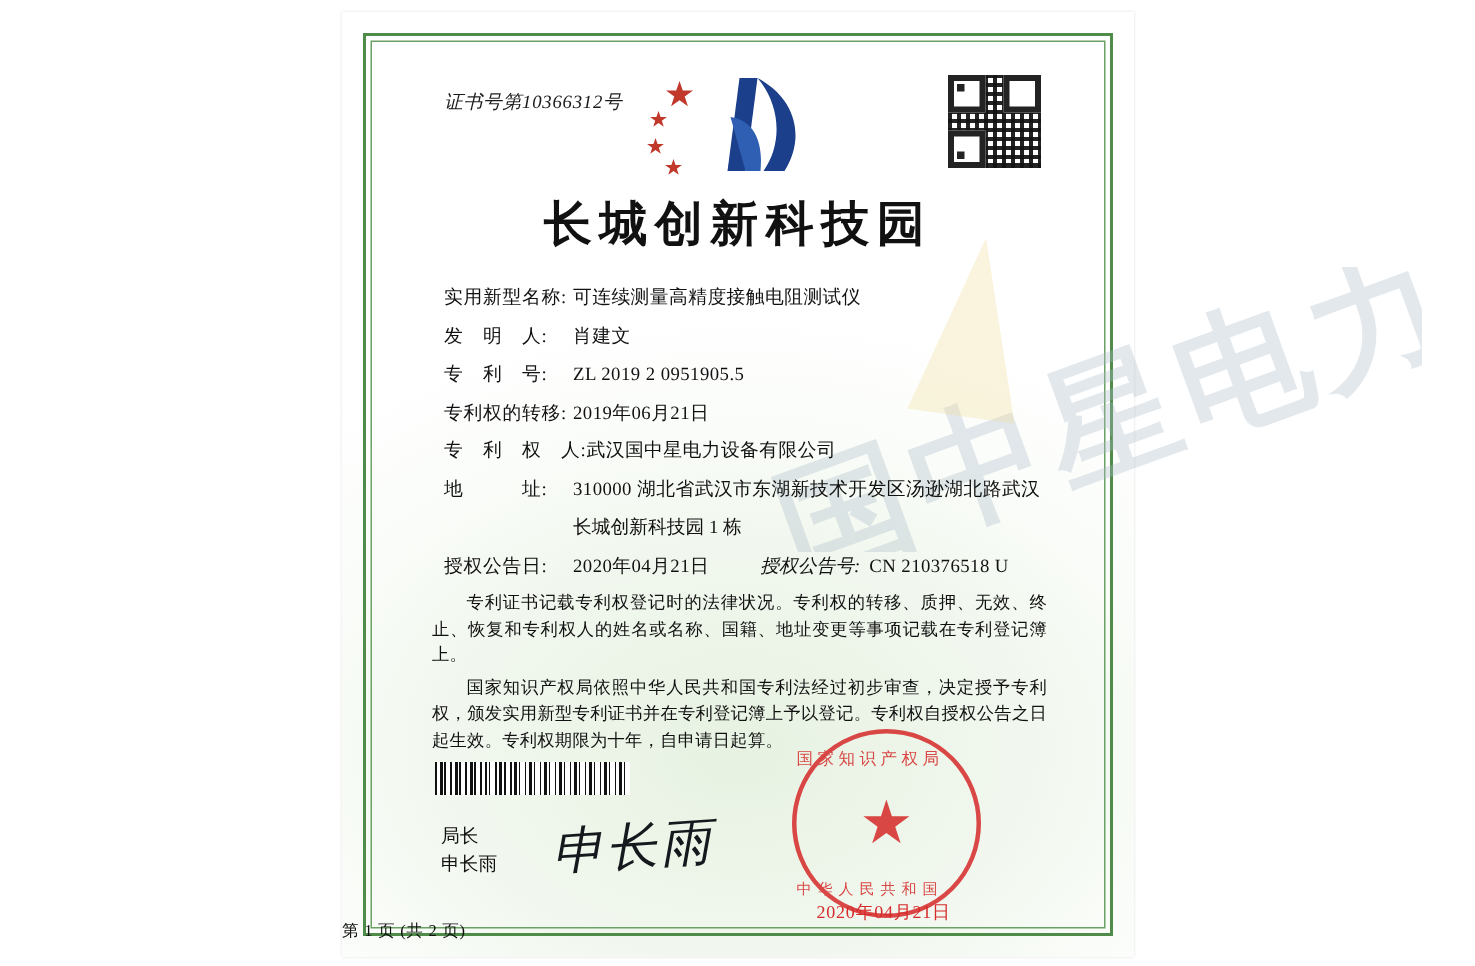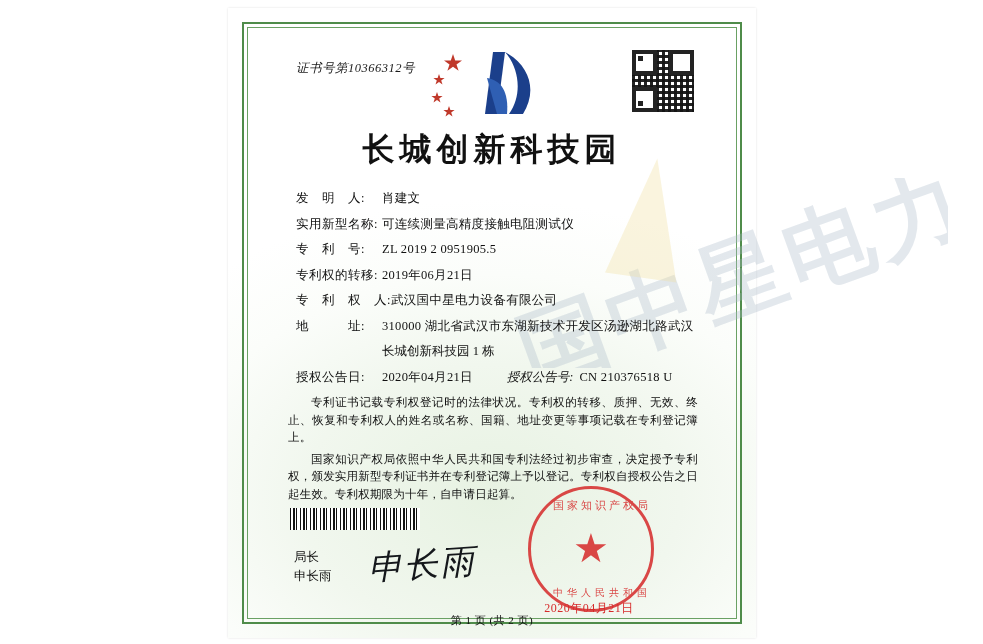--- a/index.html
+++ b/index.html
@@ -218,21 +218,21 @@
     width: 120px;
     height: 120px;
     border: 3px solid #d62b2b;
     border-radius: 50%;
     color: #d62b2b;
     opacity: 0.86;
   }
   .seal .seal-top, .seal .seal-bot {
     position: absolute;
     left: 0; right: 0;
-    text-align: right;
+    text-align: left;
     font-size: 11px;
     letter-spacing: 3px;
   }
   .seal .seal-top { top: 9px; }
   .seal .seal-bot { bottom: 9px; font-size: 10px; letter-spacing: 4px; }
   .seal .star {
     position: absolute;
     left: 50%; top: 50%;
     transform: translate(-50%,-50%);
     font-size: 40px;
@@ -246,21 +246,20 @@
     text-align: center;
     font-size: 12px;
     color: #d62b2b;
     letter-spacing: 0.5px;
   }
   
   .footer {
     position: absolute;
     left: 0; right: 0;
     bottom: 10px;
-    text-align: center;
     font-size: 11px;
     color: #111;
     letter-spacing: 0.5px;
   }
 </style>
 </head>
 <body>
 
 <div class="page">
 
@@ -297,27 +296,27 @@
       <div class="qr-i" style="left:6px;top:6px;"></div>
       <div class="qr-i" style="right:6px;top:6px;"></div>
       <div class="qr-i" style="left:6px;bottom:6px;"></div>
     </div>
 
     <div class="title">长城创新科技园</div>
 
     <div class="fields">
 
       <div class="field">
+        <div class="lab">实用新型名称:</div>
+        <div class="val">可连续测量高精度接触电阻测试仪</div>
+      </div>
+
+      <div class="field">
         <div class="lab">发　明　人:</div>
         <div class="val">肖建文</div>
-      </div>
-
-      <div class="field">
-        <div class="lab">实用新型名称:</div>
-        <div class="val">可连续测量高精度接触电阻测试仪</div>
       </div>
 
       <div class="field">
         <div class="lab">专　利　号:</div>
         <div class="val">ZL 2019 2 0951905.5</div>
       </div>
 
       <div class="field">
         <div class="lab">专利权的转移:</div>
         <div class="val">2019年06月21日</div>

